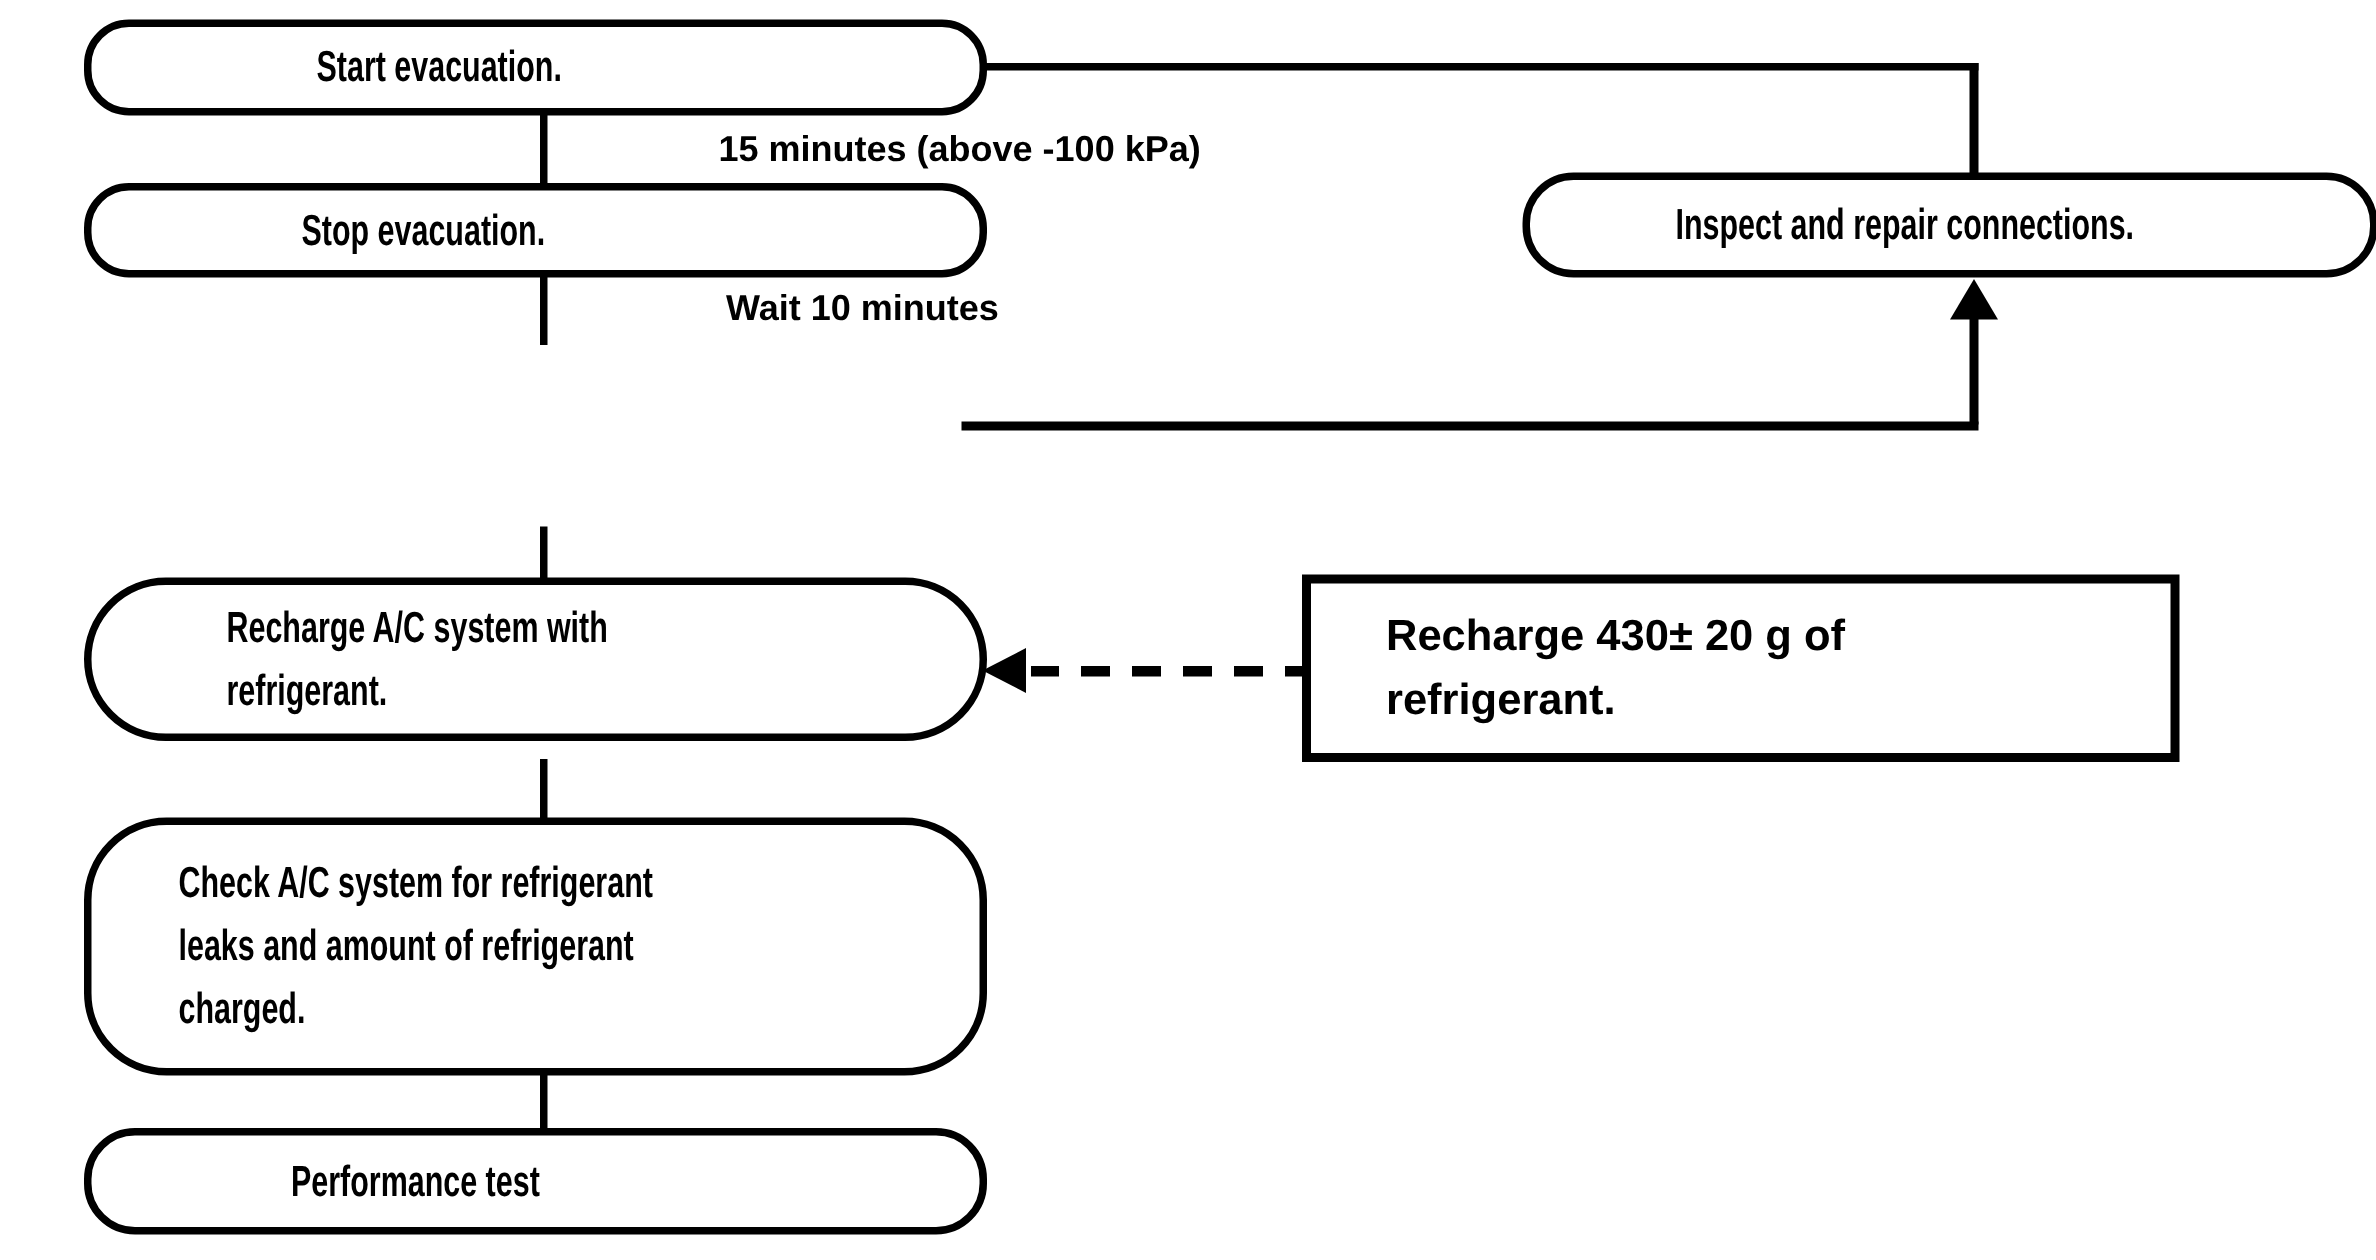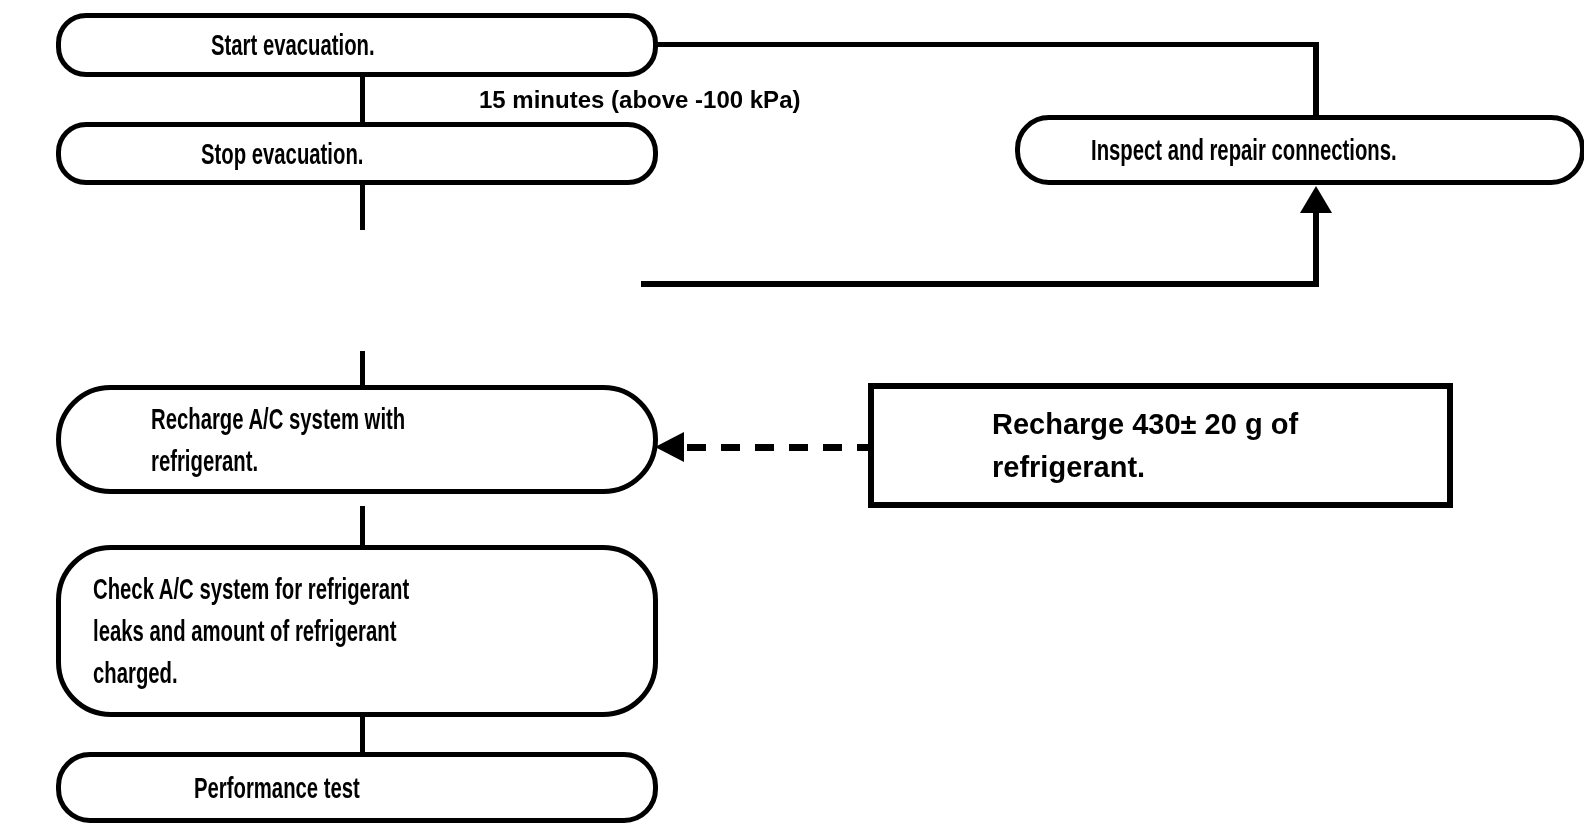--- a/index.html
+++ b/index.html
@@ -107,36 +107,37 @@
   <div class="node" style="left:15px; top:122px; width:602px; height:63px; border-radius:30px; padding-left:140px;">
     <div class="txt">Stop evacuation.</div>
   </div>
 
 
   <div class="node" style="left:15px; top:385px; width:602px; height:109px; border-radius:55px; padding-left:90px;">
     <div class="txt">Recharge A/C system with</div>
     <div class="txt">refrigerant.</div>
   </div>
 
-  <div class="node" style="left:15px; top:545px; width:602px; height:172px; border-radius:55px; padding-left:32px;">
+  <div class="node" style="left:15px; top:545px; width:602px; height:172px; border-radius:55px; padding-left:58px;">
     <div class="txt">Check A/C system for refrigerant</div>
     <div class="txt">leaks and amount of refrigerant</div>
     <div class="txt">charged.</div>
   </div>
 
   <div class="node" style="left:15px; top:752px; width:602px; height:71px; border-radius:34px; padding-left:133px;">
     <div class="txt">Performance test</div>
   </div>
 
-  <div class="node" style="left:974px; top:115px; width:570px; height:70px; border-radius:34px; padding-left:71px;">
+  <div class="node" style="left:974px; top:115px; width:570px; height:70px; border-radius:34px; padding-left:71px;align-items:center;">
     <div class="txt">Inspect and repair connections.</div>
   </div>
 
-  <div class="node rect" style="left:827px; top:383px; width:585px; height:125px; padding-left:118px;">
+  <div class="node rect" style="left:827px; top:383px; width:585px; height:125px; padding-left:50px;">
     <div class="txt-plain">Recharge 430± 20 g of</div>
     <div class="txt-plain">refrigerant.</div>
   </div>
 
   <div class="label" style="left:438px; top:82px;">15 minutes (above -100 kPa)</div>
 
+  <div class="label" style="left:443px; top:188px;">Wait 10 minutes</div>
 
 
 </div>
 
 </body></html>

